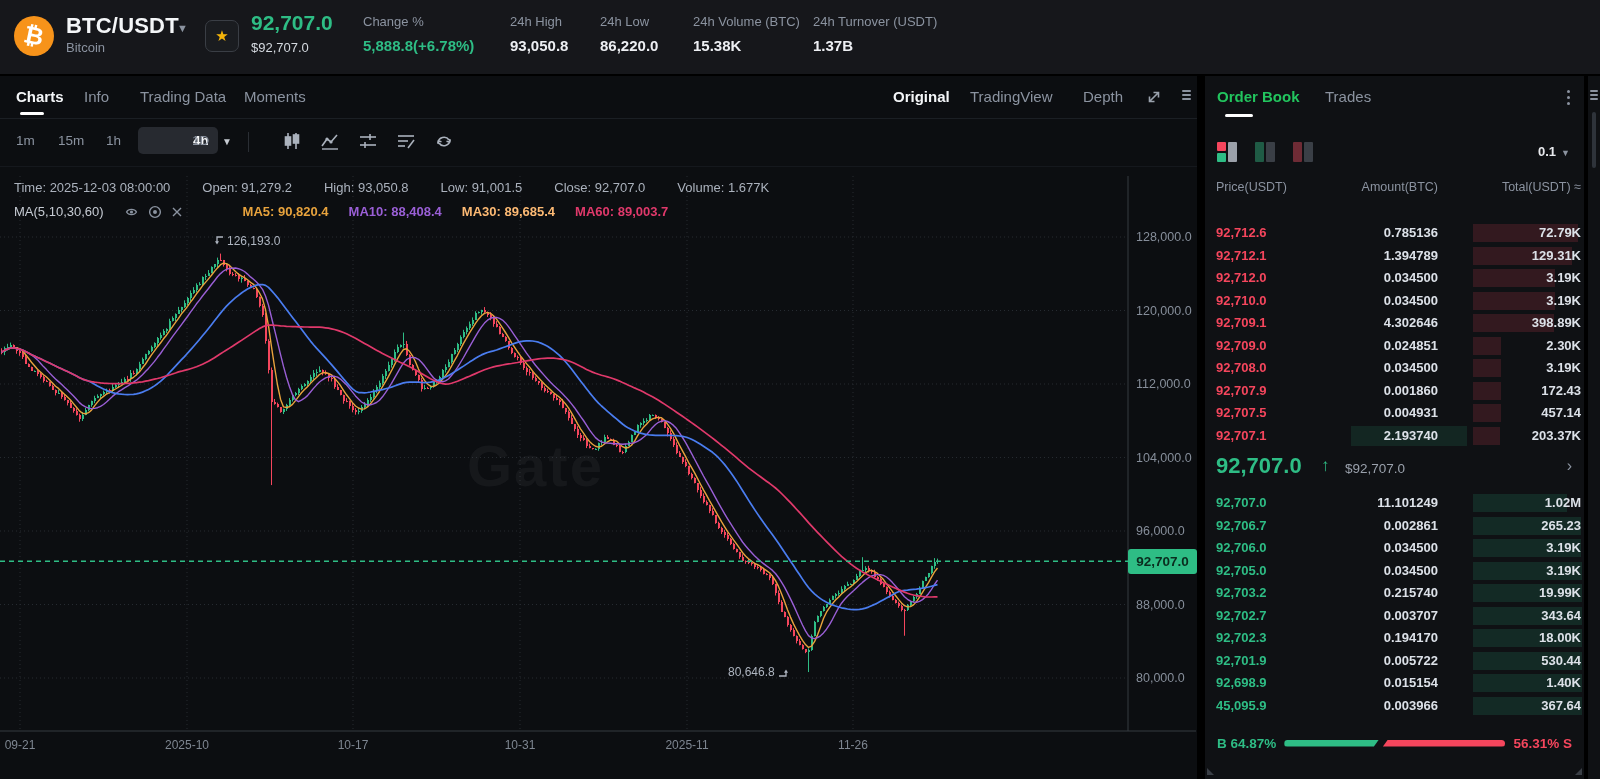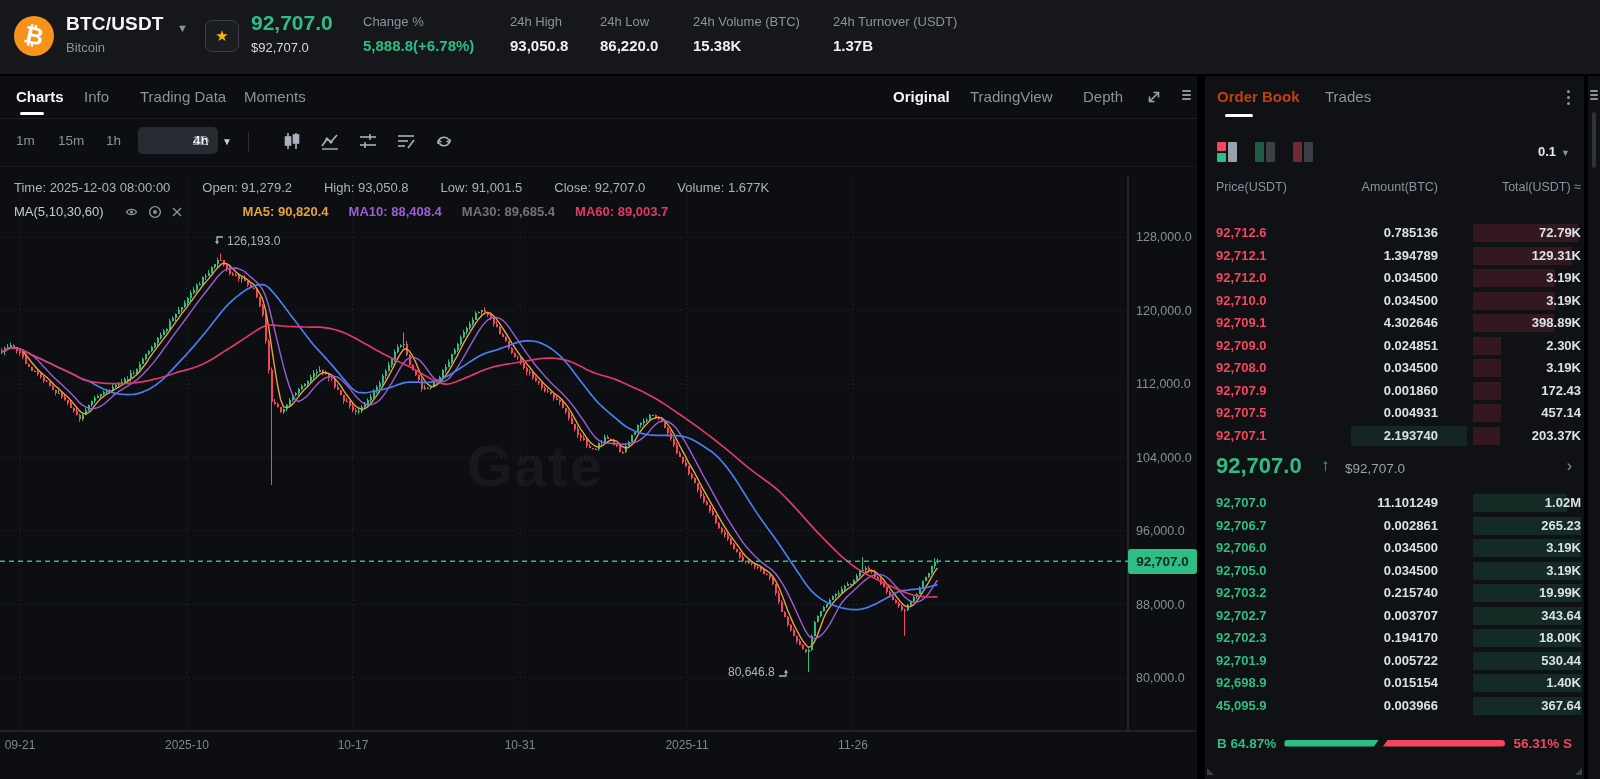--- a/index.html
+++ b/index.html
@@ -4,21 +4,21 @@
 <style>
   html,body{margin:0;padding:0;background:#000;}
   #app{position:relative;width:1600px;height:779px;background:#000;overflow:hidden;
        font-family:"Liberation Sans",sans-serif;color:#E9ECF1;-webkit-font-smoothing:antialiased;}
   .abs{position:absolute;}
   
   #topbar{position:absolute;left:0;top:0;width:1600px;height:74px;background:#16171B;}
   .logo{position:absolute;left:14px;top:16px;width:40px;height:40px;border-radius:50%;
         background:#F7931A;display:flex;align-items:center;justify-content:center;}
   .logo span{color:#fff;font-size:24px;font-weight:700;transform:rotate(12deg);}
-  .pair-title{position:absolute;left:66px;top:13px;font-size:19px;font-weight:700;color:#F4F6F8;letter-spacing:.2px;}
+  .pair-title{position:absolute;left:66px;top:13px;font-size:22px;font-weight:700;color:#F4F6F8;letter-spacing:.2px;}
   .pair-caret{position:absolute;left:177px;top:22px;color:#8B93A0;font-size:11px;cursor:pointer;}
   .pair-sub{position:absolute;left:66px;top:40px;font-size:13px;color:#8B93A0;}
   .star-btn{position:absolute;left:205px;top:20px;width:32px;height:30px;border:1px solid #3A3E45;
             border-radius:7px;background:#1A1C20;display:flex;align-items:center;justify-content:center;
             color:#F5B50A;font-size:15px;cursor:pointer;}
   .big-price{position:absolute;left:251px;top:11px;font-size:21px;font-weight:700;color:#2EBD85;}
   .usd-price{position:absolute;left:251px;top:40px;font-size:13px;color:#D4D9DF;}
   .stat{position:absolute;top:14px;}
   .stat .lbl{font-size:13px;color:#8B93A0;white-space:nowrap;}
   .stat .val{font-size:15px;color:#EDEFF3;font-weight:600;margin-top:8px;white-space:nowrap;}
@@ -56,21 +56,21 @@
   .ytick{position:absolute;left:1136px;transform:translateY(-50%);font-size:12.5px;color:#868E9A;}
   .xtick{position:absolute;top:562px;transform:translateX(-50%);font-size:12px;color:#7E8691;}
   .price-badge{position:absolute;left:1128px;width:69px;height:25px;background:#2EBD85;border-radius:3px;
                color:#0A2C1E;font-size:13.5px;font-weight:700;display:flex;align-items:center;justify-content:center;z-index:5;}
   .anno{position:absolute;font-size:12px;color:#AEB5C0;display:flex;align-items:center;gap:3px;z-index:4;}
   .watermark{position:absolute;left:467px;top:256px;font-size:58px;font-weight:700;letter-spacing:2px;
              color:rgba(150,160,175,0.07);z-index:1;}
   
   .ob-head{position:absolute;left:0;top:0;width:379px;height:42px;}
   .ob-tab{position:absolute;top:12px;font-size:15px;color:#8B93A0;cursor:pointer;white-space:nowrap;}
-  .ob-tab.active{color:#c2410c;font-weight:700;}
+  .ob-tab.active{color:#22c55e;font-weight:700;}
   .ob-underline{position:absolute;top:38px;width:28px;height:3px;border-radius:2px;background:#fff;}
   .ob-toggles{position:absolute;left:12px;top:66px;display:flex;gap:14px;}
   .ob-toggle{width:24px;height:20px;cursor:pointer;display:flex;gap:2px;}
   .precision{position:absolute;right:14px;top:68px;font-size:13px;color:#E8EAEE;font-weight:600;cursor:pointer;}
   .precision .caret{color:#8B93A0;font-size:9px;margin-left:5px;}
   .ob-cols{position:absolute;left:0;top:104px;width:379px;height:16px;font-size:12.5px;color:#8B93A0;}
   .ob-rows{position:absolute;left:0;width:379px;}
   .ob-row{position:relative;height:22.5px;cursor:pointer;}
   .ob-row .depth{position:absolute;left:268px;top:2px;height:18px;}
   .depth.ask{background:rgba(245,70,93,0.16);}
@@ -128,21 +128,21 @@
           <div class="val">93,050.8</div>
         </div>
         <div class="stat" style="left: 600px;">
           <div class="lbl">24h Low</div>
           <div class="val">86,220.0</div>
         </div>
         <div class="stat" style="left: 693px;">
           <div class="lbl">24h Volume (BTC)</div>
           <div class="val">15.38K</div>
         </div>
-        <div class="stat" style="left: 833px;">
+        <div class="stat" style="left: 813px;">
           <div class="lbl">24h Turnover (USDT)</div>
           <div class="val">1.37B</div>
         </div>
       </div>
   </div>
 
   <div id="chart-panel">
     <div class="cp-tabs">
       <div id="cp-tabs-left">
           <div class="cp-tab active" style="left: 16px;">Charts</div>
@@ -236,21 +236,21 @@
           <circle cx="6" cy="6" r="4.6" stroke="#8B93A0" stroke-width="1.2" fill="none"></circle>
           <circle cx="6" cy="6" r="1.7" fill="#8B93A0"></circle>
         </svg>
         <svg width="12" height="12" viewBox="0 0 12 12">
           <path d="M2 2 L10 10 M10 2 L2 10" stroke="#8B93A0" stroke-width="1.4"></path>
         </svg>
       </span>
       <span id="ma-items" style="display: inline-flex; gap: 20px;">
           <span class="ma-item" style="color: rgb(232, 163, 61); padding-left: 40px;">MA5: 90,820.4</span>
           <span class="ma-item" style="color: rgb(154, 95, 214);">MA10: 88,408.4</span>
-          <span class="ma-item" style="color: #737373;">MA30: 89,685.4</span>
+          <span class="ma-item" style="color: #fdba74;">MA30: 89,685.4</span>
           <span class="ma-item" style="color: rgb(224, 57, 107);">MA60: 89,003.7</span>
         </span>
     </div>
 
     <div id="chart-box">
       <div class="watermark">Gate</div>
       <svg id="chart-svg" width="1196" height="600" viewBox="0 0 1196 600">
           <line x1="0" y1="61" x2="1128" y2="61" class="grid"></line>
           <line x1="0" y1="134.5" x2="1128" y2="134.5" class="grid"></line>
           <line x1="0" y1="208" x2="1128" y2="208" class="grid"></line>

